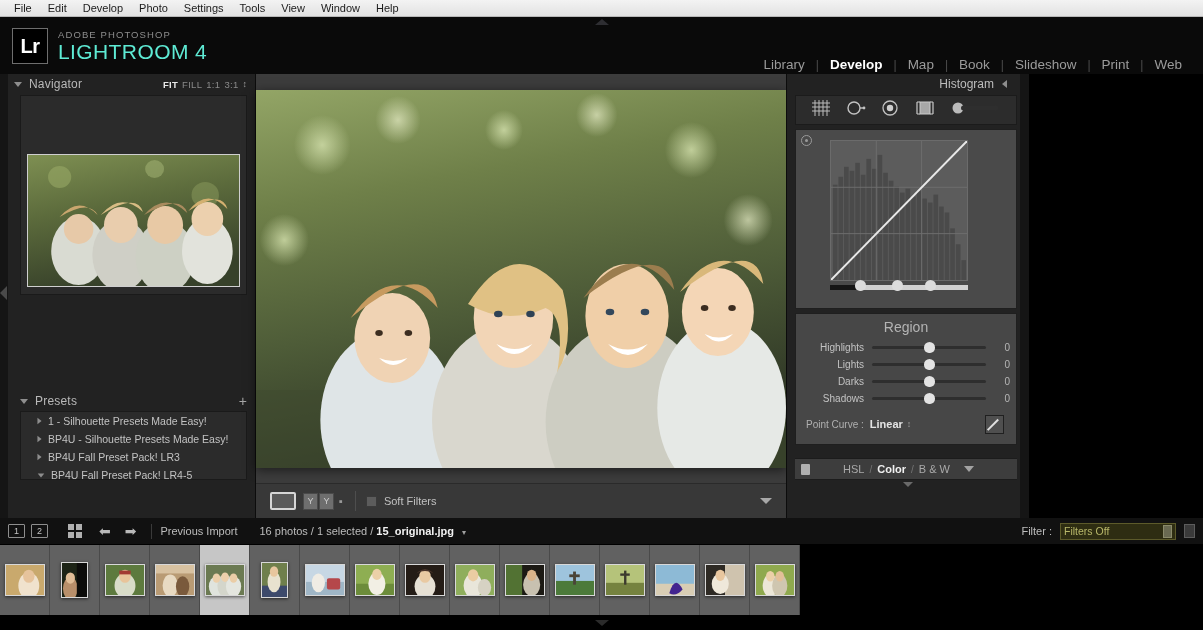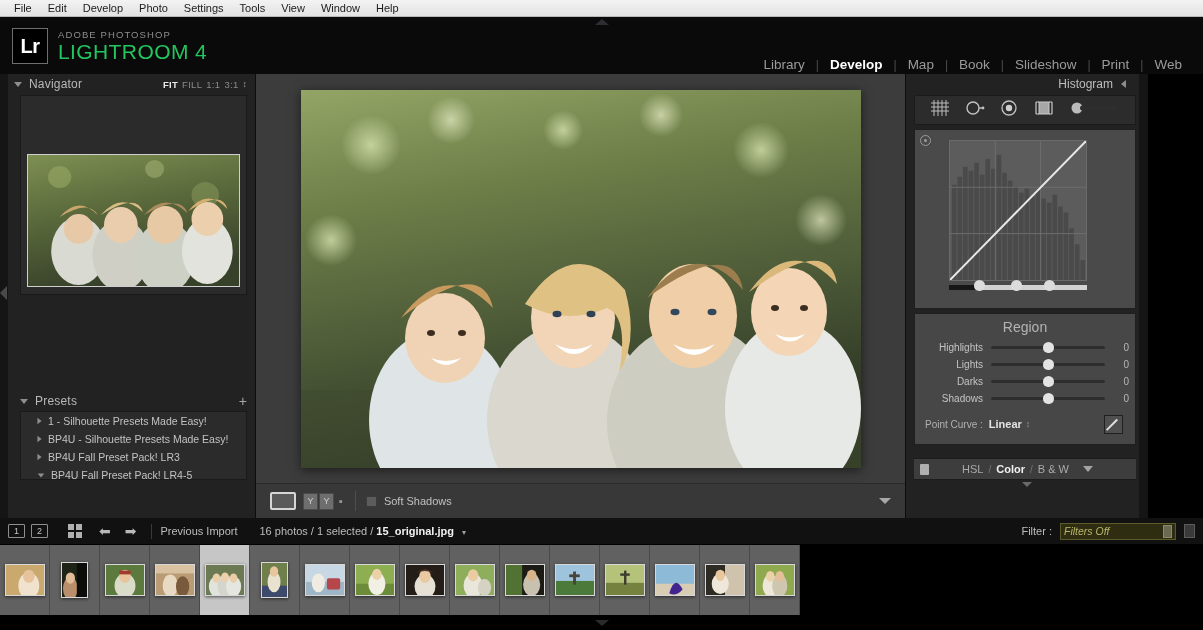--- a/index.html
+++ b/index.html
@@ -38,35 +38,35 @@
   .lr-badge {
     width: 36px; height: 36px; border: 1px solid #6e6e6e; background: #000;
     display: flex; align-items: center; justify-content: center;
     color: #fff; font-size: 20px; font-weight: bold; letter-spacing: -0.5px;
   }
   .identity-text { margin-left: 10px; }
   .id-sub {
     font-size: 9.5px; color: #8e8e8e; letter-spacing: 1.1px; line-height: 11px;
   }
   .id-main {
-    font-size: 21px; color: #22c55e; letter-spacing: 0.4px;
+    font-size: 21px; color: #5eead4; letter-spacing: 0.4px;
     line-height: 23px; font-weight: 500;
   }
   .modules {
     position: absolute; right: 10px; top: 40px; display: flex; align-items: center;
   }
   .module {
     font-size: 13.5px; color: #9b9b9b; padding: 0 11px; white-space: nowrap; cursor: pointer;
   }
   .module.active { color: #fff; font-weight: bold; }
   .module-sep { color: #4d4d4d; font-size: 12px; }
 
   
   .workarea {
-    position: absolute; left: 0; top: 74px; width: 1148px; height: 444px;
+    position: absolute; left: 0; top: 74px; width: 1029px; height: 444px;
     background: #000;
   }
 
   
   .left-panel {
     position: absolute; left: 8px; top: 0; width: 248px; height: 444px;
     background: #222222; border-right: 1px solid #0c0c0c;
   }
   .left-edge-caret {
     position: absolute; left: 0px; top: 212px;
@@ -301,21 +301,21 @@
   .fs-text { color: #bdbdbd; font-size: 11px; margin-right: 22px; white-space: nowrap; }
   .fs-count { color: #bdbdbd; font-size: 11px; white-space: nowrap; }
   .fs-count b { color: #f2f2f2; }
   .fs-count .caret { color: #a0a0a0; margin-left: 5px; font-size: 8px; }
   .fs-filter { margin-left: auto; display: flex; align-items: center; }
   .fs-filter-label { color: #bdbdbd; font-size: 11px; margin-right: 8px; }
   .fs-filter-select {
     width: 116px; height: 17px; background: #2e2d12; border: 1px solid #5c5a2a;
     display: flex; align-items: center; padding: 0 3px; cursor: pointer;
   }
-  .fs-filter-text { color: #b9b86a; font-size: 10.5px; flex: 1; font-style: italic; }
+  .fs-filter-text { color: #b9b86a; font-size: 10.5px; flex: 1; }
   .fs-filter-stepper {
     width: 9px; height: 13px; background: #6a6a52; border: 1px solid #8a8a6a;
   }
   .fs-filter-end {
     width: 11px; height: 14px; background: #3a3a3a; border: 1px solid #5c5c5c;
     margin-left: 8px; cursor: pointer;
   }
 
   .fs-strip {
     position: absolute; left: 0; top: 27px; width: 1203px; height: 70px;
@@ -524,21 +524,21 @@
 
       <div class="center-toolbar">
         <div class="tb-view"></div>
         <div class="tb-yy">
           <div class="tb-y">Y</div>
           <div class="tb-y">Y</div>
         </div>
         <div class="tb-dot">▪</div>
         <div class="tb-divider"></div>
         <div class="tb-check"></div>
-        <div class="tb-label">Soft Shadows</div>
+        <div class="tb-label">Soft Filters</div>
         <div class="tb-caret"></div>
       </div>
     </div>
 
     <div class="right-panel">
 
       <div class="rp-header">
         <span class="rp-title">Histogram</span>
         <span class="rp-caret"></span>
       </div>

